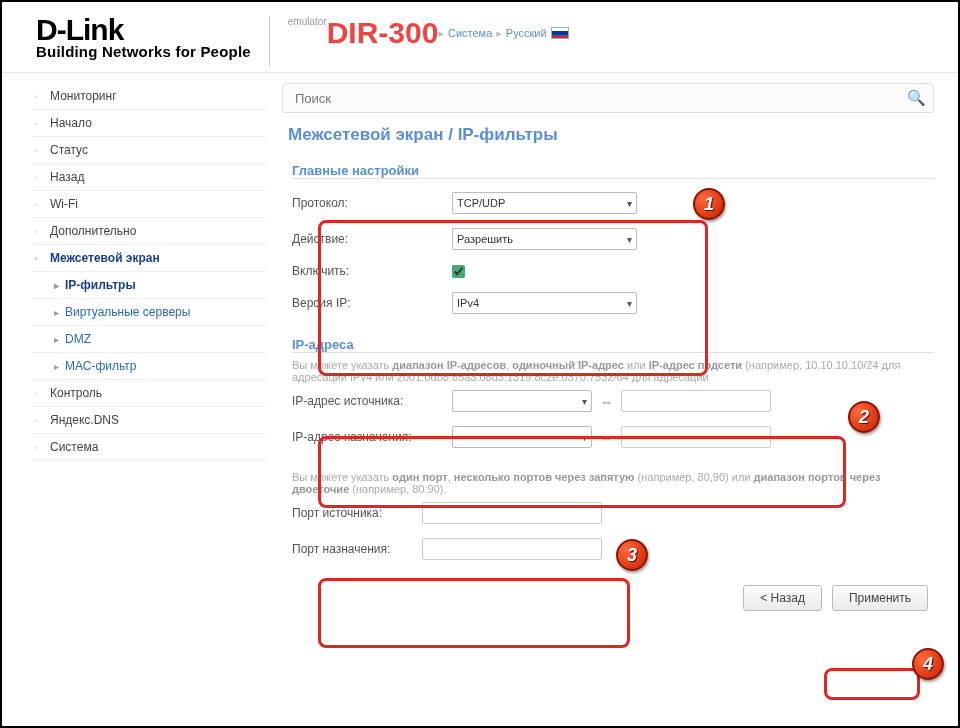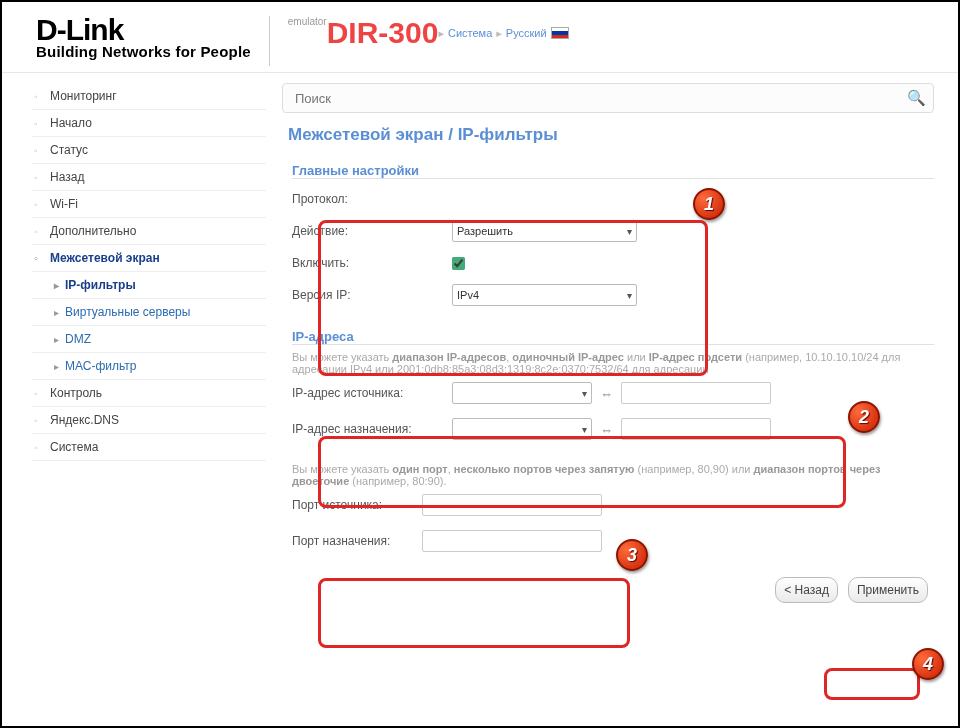--- a/index.html
+++ b/index.html
@@ -58,21 +58,21 @@
 .hl3 { left: 316px; top: 576px; width: 312px; height: 70px; }
 .hl4 { left: 822px; top: 666px; width: 96px; height: 32px; }
 
 .marker { position: absolute; width: 32px; height: 32px; border-radius: 50%; background: radial-gradient(circle at 30% 30%,#ff6a3c,#c81e00); border: 2px solid #8a1400; color: #fff; font-weight: bold; font-style: italic; font-size: 18px; display: flex; align-items: center; justify-content: center; box-shadow: 1px 2px 3px rgba(0,0,0,.4); text-shadow: 1px 1px 1px #600; }
 .m1 { left: 691px; top: 186px; }
 .m2 { left: 846px; top: 399px; }
 .m3 { left: 614px; top: 537px; }
 .m4 { left: 910px; top: 646px; }
 
 .btnbar { display: flex; justify-content: flex-end; gap: 10px; margin: 18px 6px 0 0; }
-.btn { height: 26px; padding: 0 8px; border: 1px solid #bbb; background: linear-gradient(#fefefe,#eaeaea); border-radius: 10px; font-size: 12px; color: #444; cursor: pointer; }
+.btn { height: 26px; padding: 0 16px; border: 1px solid #bbb; background: linear-gradient(#fefefe,#eaeaea); border-radius: 3px; font-size: 12px; color: #444; cursor: pointer; }
 </style>
 </head>
 <body>
 
 <div class="wrap">
 
   <div class="hdr">
     <div class="logo-box">
       <span class="logo-main">D-Link</span>
       <span class="logo-sub">Building Networks for People</span>
@@ -159,20 +159,23 @@
         <input type="text" placeholder="Поиск" style="">
         <span class="search-ic">🔍</span>
       </div>
 
       <div class="page-title">Межсетевой экран /  IP-фильтры</div>
 
       <div class="sect">
         <h3>Главные настройки</h3>
         <div class="row">
           <label>Протокол:</label>
+          <div class="sel">
+              <span>TCP/UDP</span>
+            </div>
         </div>
         <div class="row">
           <label>Действие:</label>
           <div class="sel">
               <span>Разрешить</span>
             </div>
         </div>
         <div class="row">
           <label>Включить:</label>
           <input type="checkbox" class="chk" checked="" style="">

